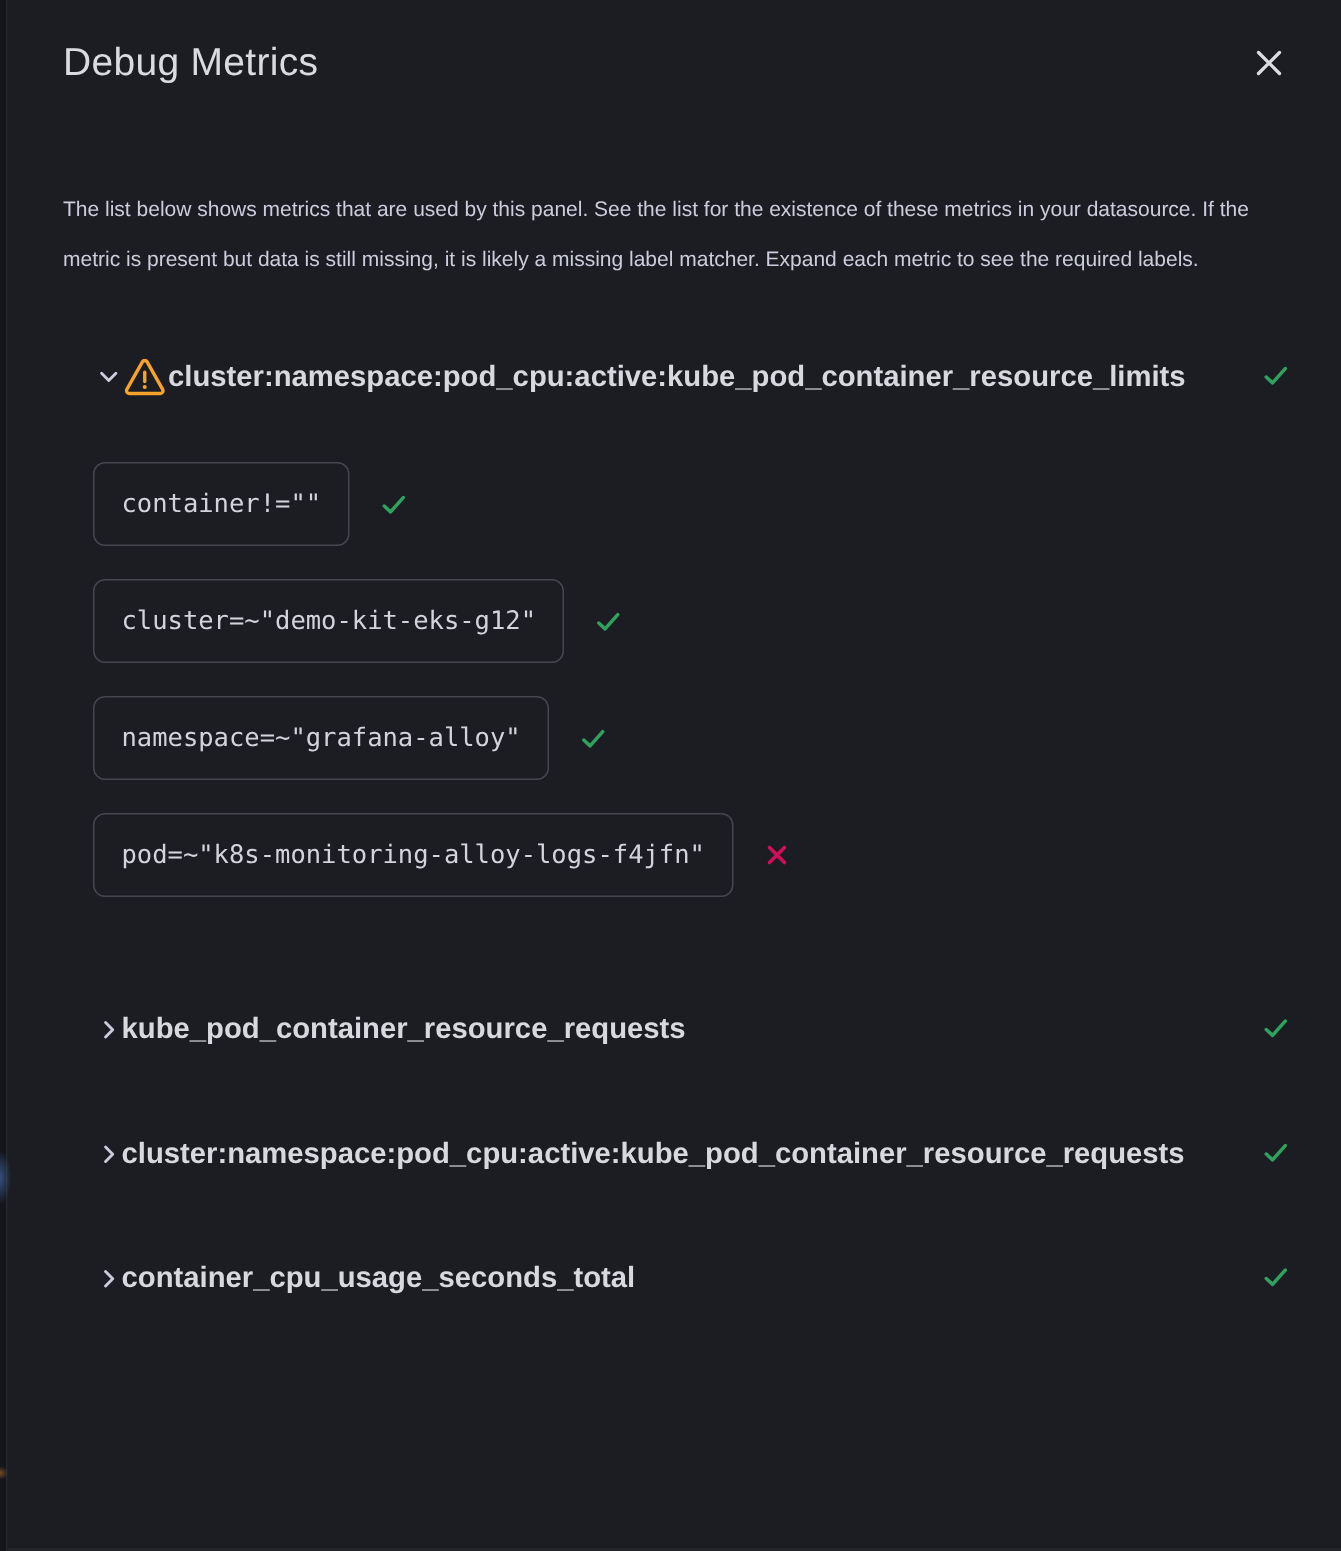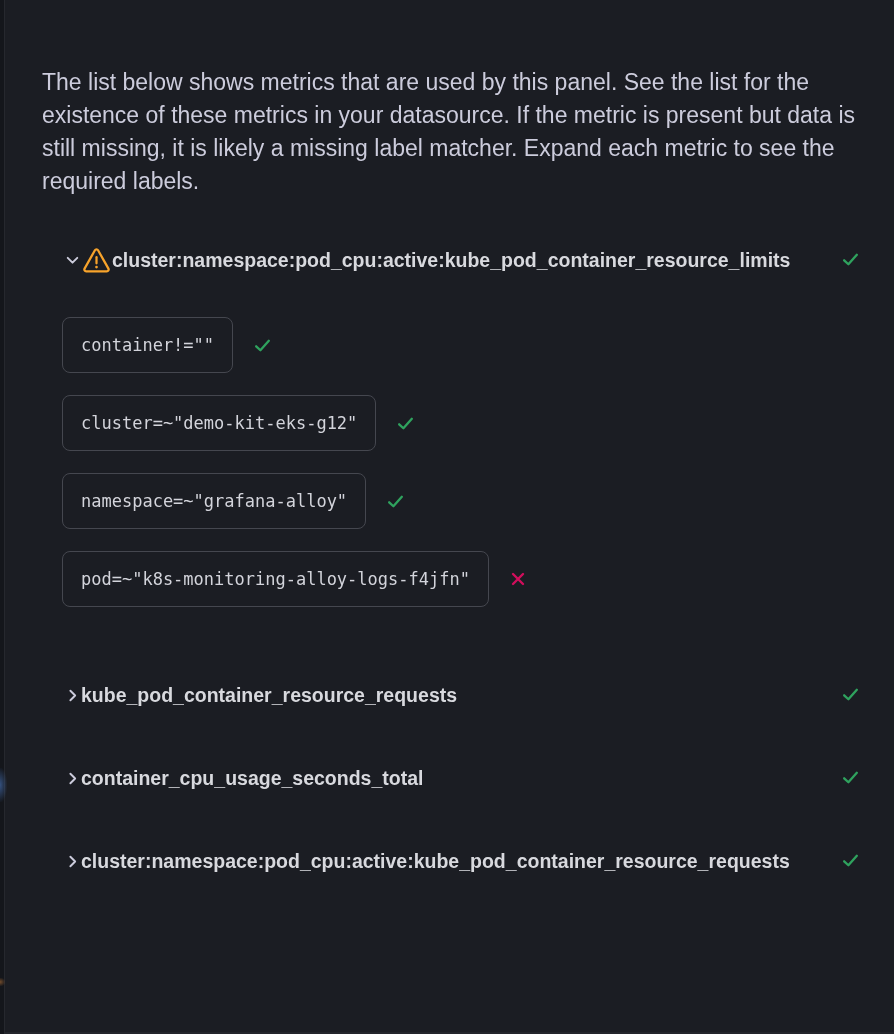--- a/index.html
+++ b/index.html
@@ -32,21 +32,21 @@
 
   .modal-header { display: flex; align-items: flex-start; }
   .modal-title { font-size: 26px; font-weight: 500; letter-spacing: 0.2px; color: #dadbe0; }
   .close-btn {
     margin-left: auto; background: none; border: none; cursor: pointer;
     color: #d8d9de; padding: 2px; line-height: 0; margin-top: 2px;
   }
   .close-btn svg { display: block; }
 
   .modal-desc {
-    margin-top: 40px; font-size: 23px; line-height: 33px;
+    margin-top: 66px; font-size: 14px; line-height: 33px;
     color: #ccccdc; max-width: 816px; font-weight: 400;
   }
 
   .metrics { margin-top: 46px; }
 
   .metric-row {
     display: flex; align-items: flex-start; gap: 0;
     margin-left: 22px; cursor: pointer;
   }
   .metric-row + .metric-row { margin-top: 50px; }
@@ -79,20 +79,30 @@
 <body>
 
 <div class="page-edge">
   <div class="edge-blob-blue"></div>
   <div class="edge-blob-orange"></div>
 </div>
 <div class="bottom-line"></div>
 
 <div class="modal">
 
+  <div class="modal-header">
+    <h1 class="modal-title">Debug Metrics</h1>
+    <button class="close-btn">
+      <span>
+        <svg width="24" height="24" viewBox="0 0 24 24">
+            <path d="M5 5 L19 19 M19 5 L5 19" stroke="#dcdde2" stroke-width="2.2" stroke-linecap="round" fill="none"></path>
+          </svg>
+      </span>
+    </button>
+  </div>
 
   <p class="modal-desc">The list below shows metrics that are used by this panel. See the list for the existence of these metrics in your datasource. If the metric is present but data is still missing, it is likely a missing label matcher. Expand each metric to see the required labels.</p>
 
   <div class="metrics">
 
     <div class="metric-row first">
       <button class="chevron">
         <svg width="17" height="17" viewBox="0 0 16 16">
             <path d="M3.5 5.5 L8 10 L12.5 5.5" fill="none" stroke="currentColor" stroke-width="1.8" stroke-linecap="round" stroke-linejoin="round"></path>
           </svg>
@@ -165,35 +175,35 @@
           </svg>
       </span>
     </div>
 
     <div class="metric-row">
       <button class="chevron">
         <svg width="17" height="17" viewBox="0 0 16 16">
             <path d="M6 3.5 L10.5 8 L6 12.5" fill="none" stroke="currentColor" stroke-width="1.8" stroke-linecap="round" stroke-linejoin="round"></path>
           </svg>
       </button>
+      <div class="metric-name">cluster:namespace:pod_cpu:active:kube_pod_container_resource_requests</div>
+      <span class="row-status">
+        <svg width="19" height="19" viewBox="0 0 18 18">
+            <path d="M3 9.8 L7 13.5 L15 4.5" fill="none" stroke="#2fa25e" stroke-width="2.2" stroke-linecap="round" stroke-linejoin="round"></path>
+          </svg>
+      </span>
+    </div>
+
+    <div class="metric-row">
+      <button class="chevron">
+        <svg width="17" height="17" viewBox="0 0 16 16">
+            <path d="M6 3.5 L10.5 8 L6 12.5" fill="none" stroke="currentColor" stroke-width="1.8" stroke-linecap="round" stroke-linejoin="round"></path>
+          </svg>
+      </button>
       <div class="metric-name">container_cpu_usage_seconds_total</div>
-      <span class="row-status">
-        <svg width="19" height="19" viewBox="0 0 18 18">
-            <path d="M3 9.8 L7 13.5 L15 4.5" fill="none" stroke="#2fa25e" stroke-width="2.2" stroke-linecap="round" stroke-linejoin="round"></path>
-          </svg>
-      </span>
-    </div>
-
-    <div class="metric-row">
-      <button class="chevron">
-        <svg width="17" height="17" viewBox="0 0 16 16">
-            <path d="M6 3.5 L10.5 8 L6 12.5" fill="none" stroke="currentColor" stroke-width="1.8" stroke-linecap="round" stroke-linejoin="round"></path>
-          </svg>
-      </button>
-      <div class="metric-name">cluster:namespace:pod_cpu:active:kube_pod_container_resource_requests</div>
       <span class="row-status">
         <svg width="19" height="19" viewBox="0 0 18 18">
             <path d="M3 9.8 L7 13.5 L15 4.5" fill="none" stroke="#2fa25e" stroke-width="2.2" stroke-linecap="round" stroke-linejoin="round"></path>
           </svg>
       </span>
     </div>
 
   </div>
 </div>
 

